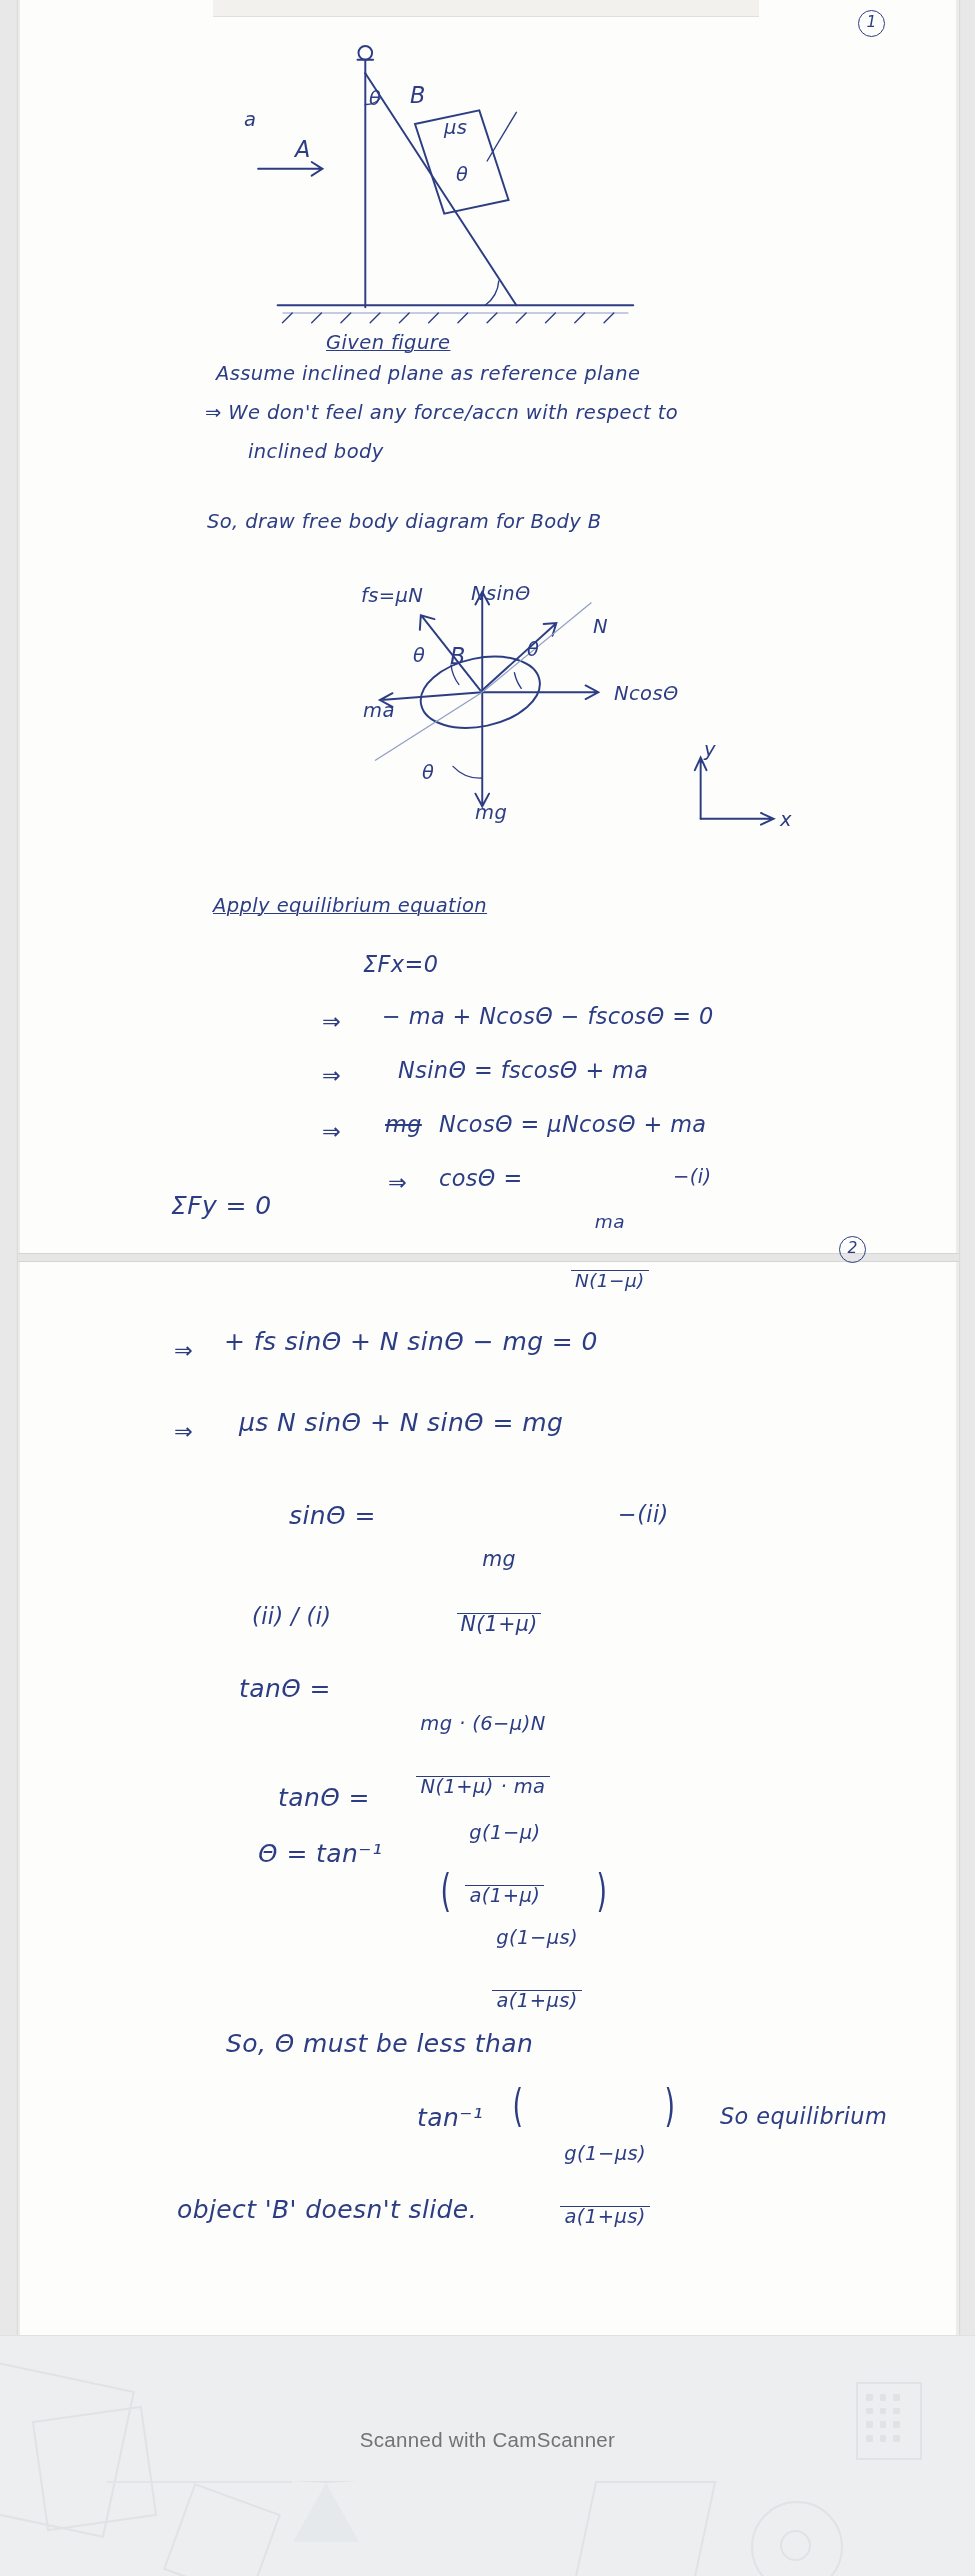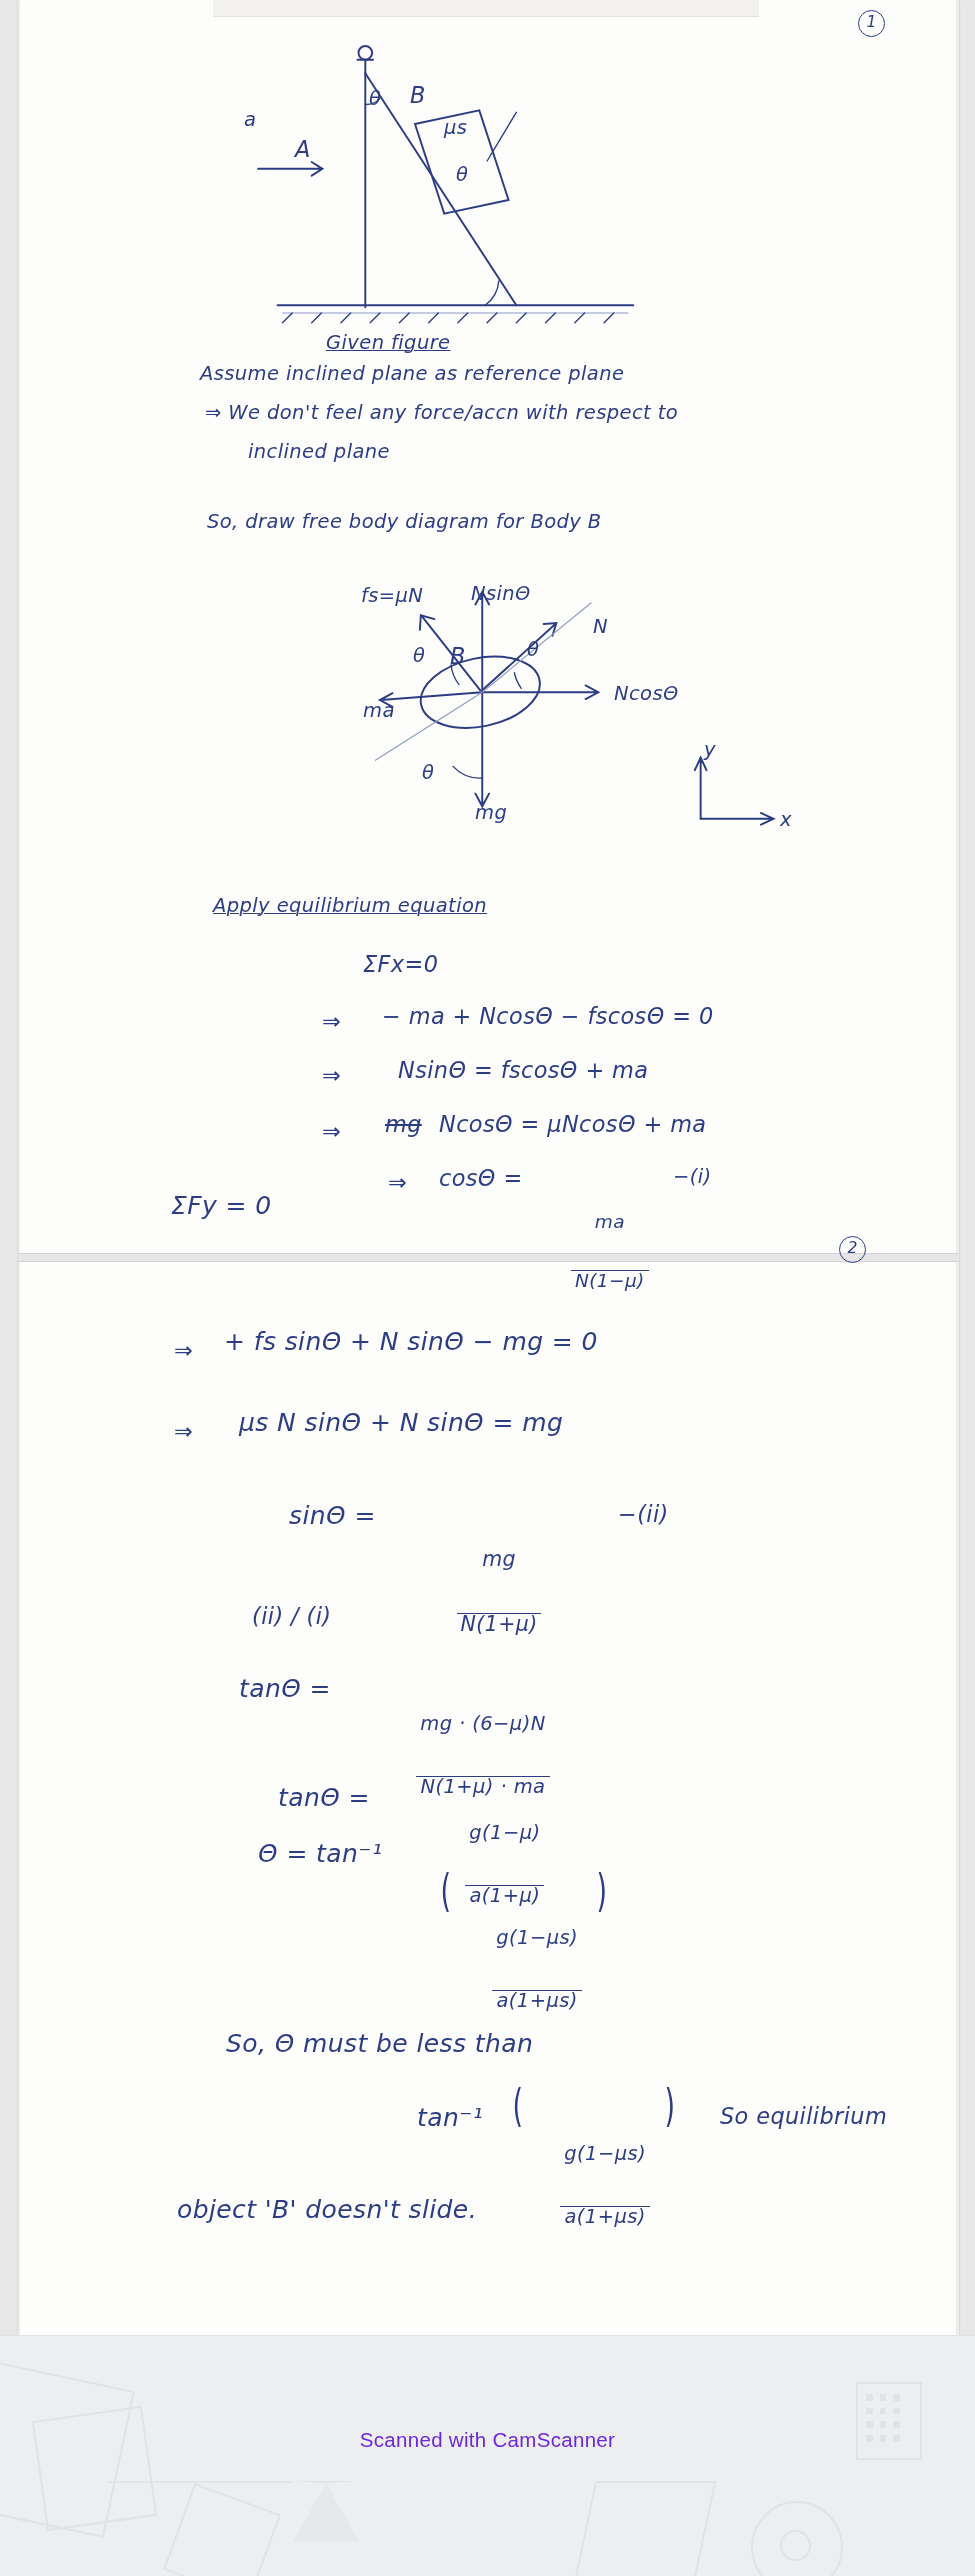--- a/index.html
+++ b/index.html
@@ -117,21 +117,21 @@
     position: absolute;
     background: #e2e5e7;
   }
   .cam-text {
     position: absolute;
     width: 975px;
     top: 93px;
     text-align: center;
     font-family: "Liberation Sans", sans-serif;
     font-size: 20.5px;
-    color: #6d28d9;
+    color: #737373;
     letter-spacing: 0.3px;
   }
   .cam-shape { position: absolute; border: 2px solid #e0e3e5; }
   .dotgrid { position: absolute; }
   .dot { position: absolute; width: 6.8px; height: 6.8px; background: #e0e3e5; border-radius: 1px; }
 
   .circle-num {
     position: absolute;
     border: 1.6px solid #2c3d84;
     border-radius: 50%;
@@ -183,23 +183,23 @@
   </svg>
   <div class="hw md" style="left:244px; top:109px;">a</div>
   <div class="hw md" style="left:369px; top:88px;">θ</div>
   <div class="hw lg" style="left:410px; top:83px;">B</div>
   <div class="hw md" style="left:444px; top:117px;">µs</div>
   <div class="hw lg" style="left:295px; top:137px;">A</div>
   <div class="hw md" style="left:456px; top:164px;">θ</div>
 
   <div class="hw md ul" style="left:326px; top:332px;">Given figure</div>
 
-  <div class="hw md" style="left:200px; top:363px;">Assume inclined plane as reference plane</div>
+  <div class="hw md" style="left:216px; top:363px;">Assume inclined plane as reference plane</div>
   <div class="hw md" style="left:205px; top:402px;">⇒ We don't feel any force/accn with respect to</div>
-  <div class="hw md" style="left:248px; top:441px;">inclined plane</div>
+  <div class="hw md" style="left:248px; top:441px;">inclined body</div>
   <div class="hw md" style="left:207px; top:511px;">So, draw free body diagram for Body B</div>
 
   <svg class="fig" style="left:336px; top:575px;" width="390" height="293" viewBox="0 0 400 300">
 
     <ellipse class="stroke" cx="148" cy="120" rx="62" ry="35" transform="rotate(-12 148 120)"></ellipse>
 
     <path class="stroke" d="M 150 118 L 150 18 M 143 30 L 150 17 L 157 30"></path>
 
     <path class="stroke" d="M 148 118 L 88 42 M 86 56 L 87 41 L 101 45"></path>
 

